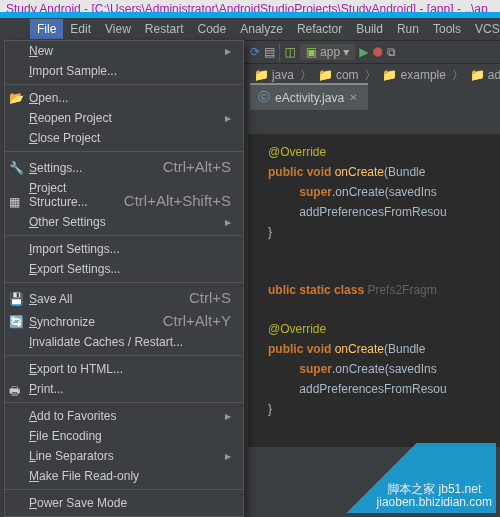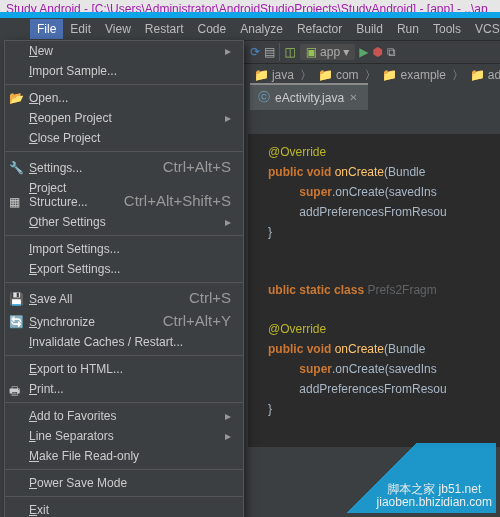--- a/index.html
+++ b/index.html
@@ -187,20 +187,23 @@
     <div class="item">
       <span class="iconcell">🖶</span>
       <span><u>P</u>rint...</span>
     </div>
     <div class="sep"></div>
     <div class="item">
       <span><u>A</u>dd to Favorites</span>
       <span class="arrow">▸</span>
     </div>
     <div class="item">
+      <span><u>F</u>ile Encoding</span>
+    </div>
+    <div class="item">
       <span><u>L</u>ine Separators</span>
       <span class="arrow">▸</span>
     </div>
     <div class="item">
       <span><u>M</u>ake File Read-only</span>
     </div>
     <div class="sep"></div>
     <div class="item">
       <span><u>P</u>ower Save Mode</span>
     </div>

